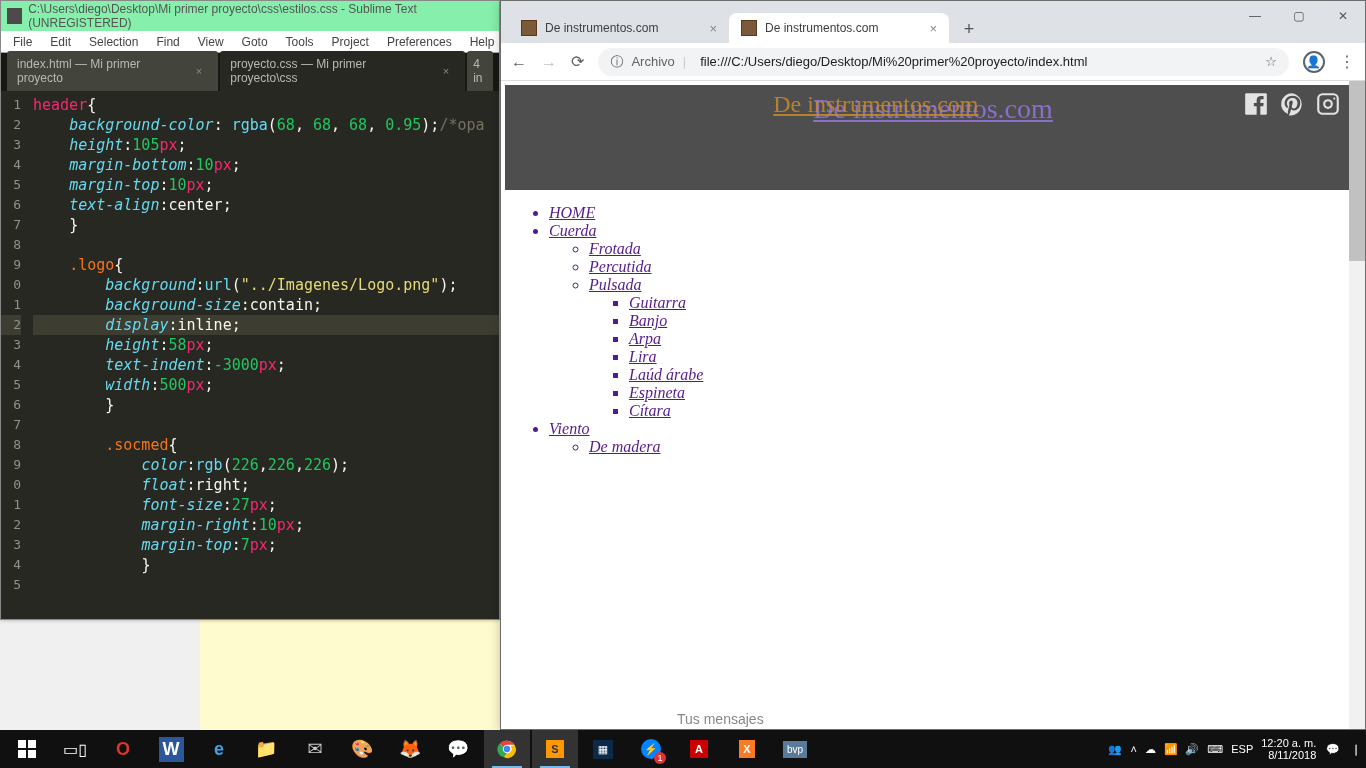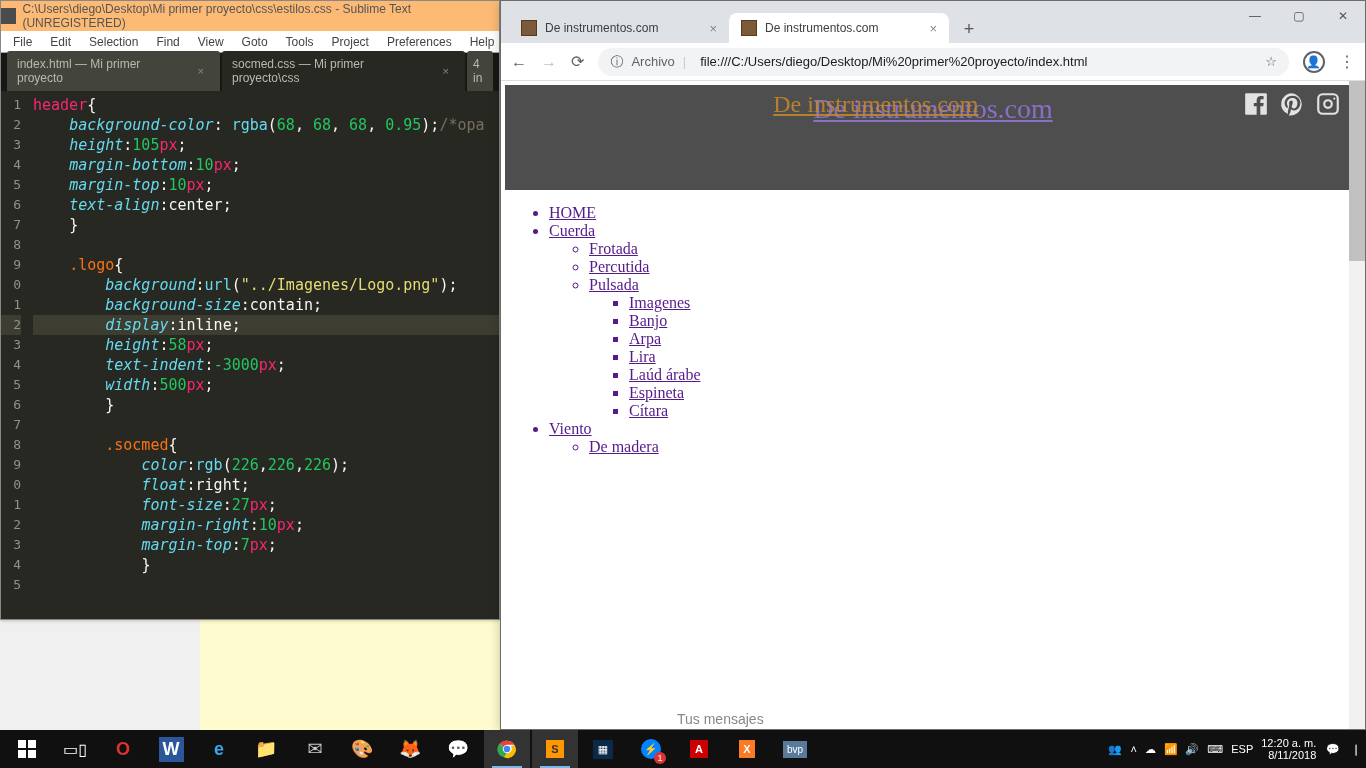--- a/index.html
+++ b/index.html
@@ -17,24 +17,24 @@
       position: absolute;
       left: 0; top: 0;
       width: 500px;
       height: 620px;
       background: #272822;
       border: 1px solid #888;
       box-shadow: 0 0 4px rgba(0,0,0,.3);
     }
     .st-titlebar {
       height: 30px;
-      background: #fdba74;
-      display: flex;
-      align-items: center;
-      padding-left: 0;
+      background: #86efac;
+      display: flex;
+      align-items: center;
+      padding-left: 6px;
       font-size: 12px;
       color: #555;
     }
     .st-titlebar .icon {
       width: 16px; height: 16px;
       background: #4b4b4b;
       margin-right: 6px;
     }
     .st-menubar {
       height: 22px;
@@ -257,21 +257,21 @@
     .page-nav {
       padding: 10px 8px 10px 8px;
       font-family: "Times New Roman", serif;
       font-size: 16px;
       color: #551a8b;
     }
     .page-nav ul { list-style: disc; padding-left: 40px; }
     .page-nav ul ul { list-style: circle; }
     .page-nav ul ul ul { list-style: square; }
     .page-nav a { color: #551a8b; text-decoration: underline; }
-    .page-nav li { margin: 0; line-height: 18px; }
+    .page-nav li { margin: 0; line-height: 18px; font-style: italic; }
 
     
     .taskbar {
       position: absolute;
       left: 0; bottom: 0;
       width: 1366px;
       height: 38px;
       background: #101010;
       display: flex;
       align-items: center;
@@ -325,21 +325,21 @@
     <span>Project</span>
     <span>Preferences</span>
     <span>Help</span>
   </div>
   <div class="st-tabbar">
     <div class="st-tab">
       <span>index.html — Mi primer proyecto</span>
       <span class="close">×</span>
     </div>
     <div class="st-tab active">
-      <span>socmed.css — Mi primer proyecto\css</span>
+      <span>proyecto.css — Mi primer proyecto\css</span>
       <span class="close">×</span>
     </div>
     <div class="st-tab" style="width:26px;padding:6px;">4 in</div>
   </div>
   <div class="st-editor">
     <div class="st-gutter" id="st-gutter">
         <div class="ln">1</div>
         <div class="ln">2</div>
         <div class="ln">3</div>
         <div class="ln">4</div>
@@ -422,21 +422,21 @@
       </div>
     </div>
 
     <nav class="page-nav" id="page-nav">
         <ul>
           <li><a href="#">HOME</a></li>
           <li><a href="#">Cuerda</a><ul>
               <li><a href="#">Frotada</a></li>
               <li><a href="#">Percutida</a></li>
               <li><a href="#">Pulsada</a><ul>
-                  <li><a href="#">Imagenes</a></li>
+                  <li><a href="#">Guitarra</a></li>
                   <li><a href="#">Banjo</a></li>
                   <li><a href="#">Arpa</a></li>
                   <li><a href="#">Lira</a></li>
                   <li><a href="#">Laúd árabe</a></li>
                   <li><a href="#">Espineta</a></li>
                   <li><a href="#">Cítara</a></li>
                 </ul></li>
             </ul></li>
           <li><a href="#">Viento</a><ul>
               <li><a href="#">De madera</a></li>

